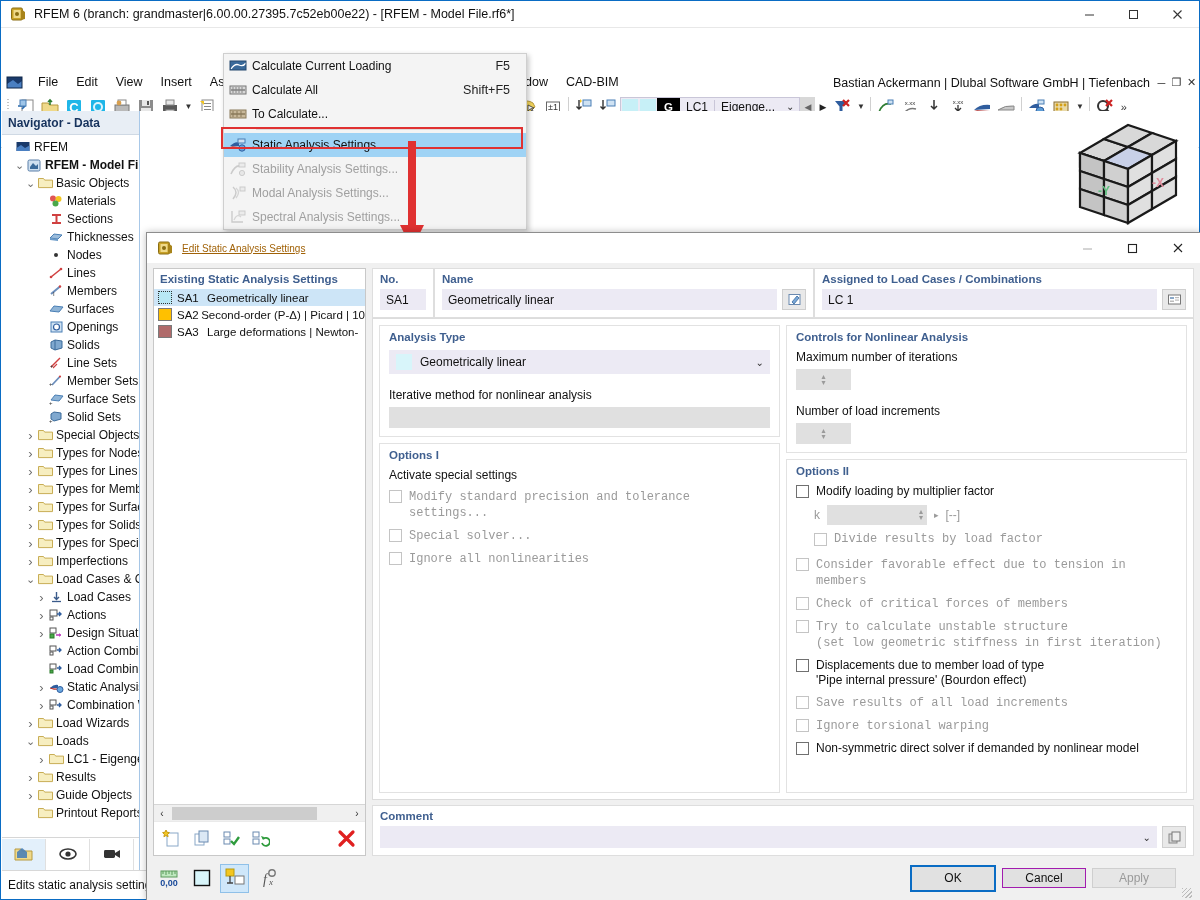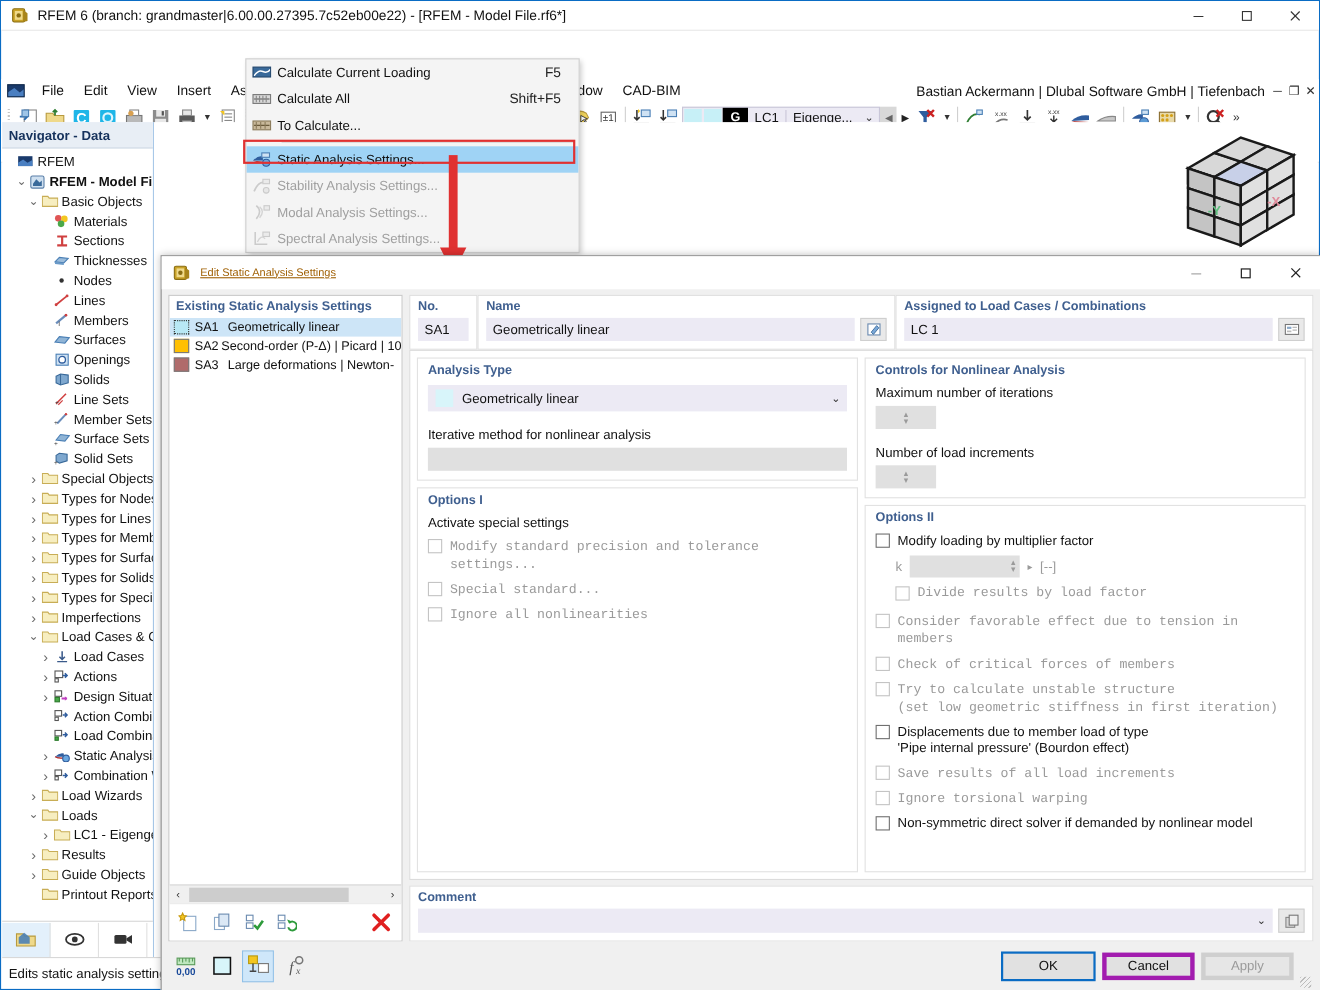--- a/index.html
+++ b/index.html
@@ -180,22 +180,22 @@
   .chk-row .t.dim { color:#9a9a9a;font-family:Liberation Mono, monospace; }
   .krow { display:flex; align-items:center; gap:7px; margin-top:6px; padding-left:18px; }
   .kspin { width:100px;height:20px;background:#e0e0e0;display:flex;align-items:center;justify-content:flex-end;padding-right:4px;gap:3px; }
   .comment-box { background:#fff; border:1px solid #dedede; padding:4px 7px 7px; margin-top:0; }
   .cmt-input { flex:1; height:22px; background:#eceaf4; display:flex; align-items:center; justify-content:flex-end; padding-right:6px; }
   .dlg-foot { height:44px; display:flex; align-items:center; padding:0 8px; gap:6px; }
   .fbtn { width:27px;height:27px;display:flex;align-items:center;justify-content:center; }
   .fbtn.act { background:#cfe7fa; outline:1px solid #8fc0e8; }
   .dlg-foot .sp { flex:1; }
   .btn {
-    width:84px;height:25px;display:flex;align-items:center;justify-content:center;
-    font-size:12px;background:#e1e1e1;border:4px solid #a21caf;color:#111;
+    width:84px;height:20px;display:flex;align-items:center;justify-content:center;
+    font-size:12px;background:#e1e1e1;border:1px solid #a21caf;color:#111;
   }
   .btn.primary { background:#e1e1e1; border:2px solid #0a6cc4; width:86px; height:27px; }
   .btn.dis { color:#9a9a9a; border-color:#cfcfcf; background:#e6e6e6; }
   .grip-corner { width:10px;height:10px;align-self:flex-end;margin-bottom:2px;
      background:repeating-linear-gradient(135deg,#bcbcbc 0 1px,transparent 1px 3px); }
   svg { display:block; }
 </style>
 </head>
 <body>
 
@@ -1415,21 +1415,21 @@
             <div class="gbox grow">
               <div class="ghdr">Options I</div>
               <div class="lbl" style="font-weight:normal;">Activate special settings</div>
               <div id="opt1-list">
                   <div class="chk-row">
                     <span class="cb dim"></span>
                     <span><span class="t dim">Modify standard precision and tolerance settings...</span></span>
                   </div>
                   <div class="chk-row">
                     <span class="cb dim"></span>
-                    <span><span class="t dim">Special standard...</span></span>
+                    <span><span class="t dim">Special solver...</span></span>
                   </div>
                   <div class="chk-row">
                     <span class="cb dim"></span>
                     <span><span class="t dim">Ignore all nonlinearities</span></span>
                   </div>
                 </div>
             </div>
           </div>
 
           <div class="col">

